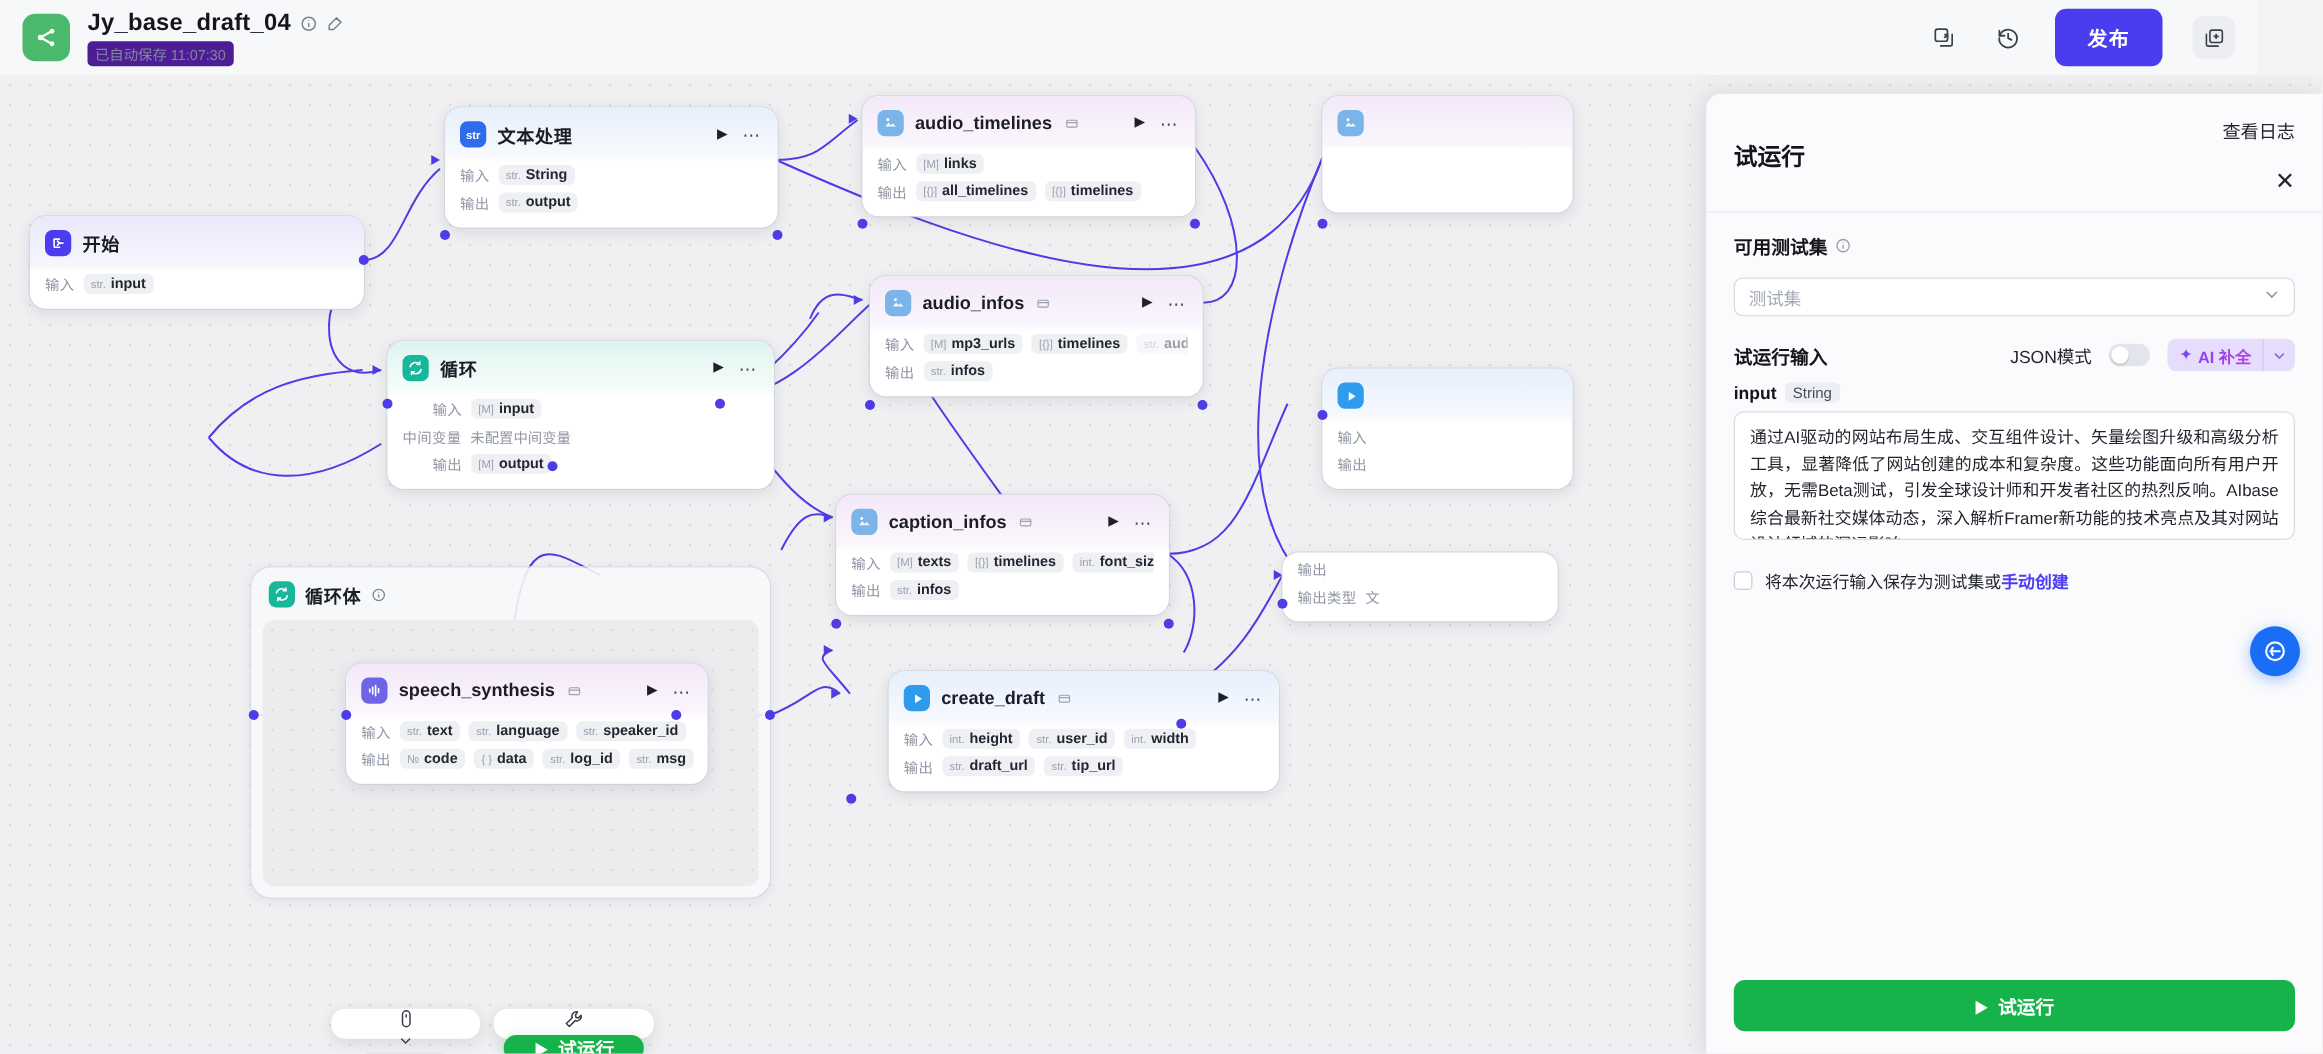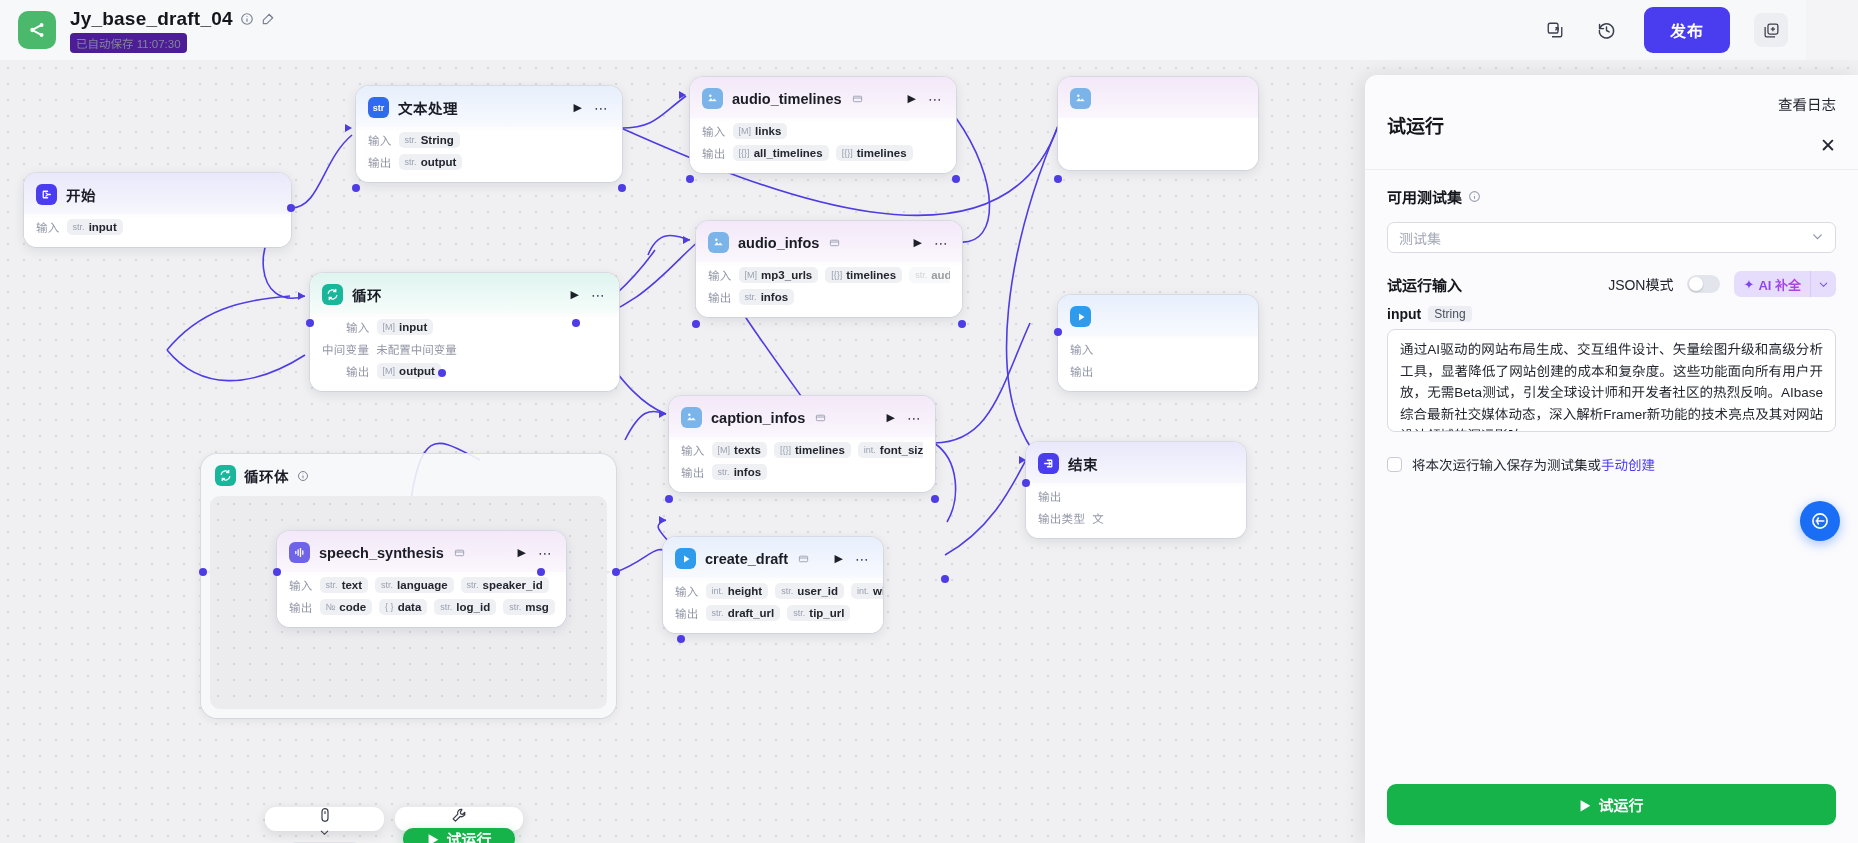--- a/index.html
+++ b/index.html
@@ -208,21 +208,21 @@
     border: 1px solid #d9dbe3; border-radius: 8px; background: #fff;
     padding: 9px 12px; font-size: 13.5px; line-height: 21.5px; color: #1f222b;
     height: 103px; overflow: hidden; text-align: justify;
   }
   .check-row { display: flex; align-items: center; gap: 10px; margin-top: 22px; }
   .checkbox {
     width: 15px; height: 15px; border: 1px solid #c8cbd5; border-radius: 4px;
     background: #fff; cursor: pointer; flex: none;
   }
   .check-txt { font-size: 13.5px; color: #23262f; }
-  .check-link { color: #4a3df0; cursor: pointer; }
+  .check-link { color: #4a3df0; cursor: pointer; font-weight: bold; }
   .panel-footer { padding: 14px 22px 18px 22px; }
   .panel-run-btn {
     width: 100%; height: 41px; background: #15b34a; color: #fff;
     border: none; border-radius: 9px; font-size: 15px; font-weight: bold;
     display: flex; align-items: center; justify-content: center; gap: 8px; cursor: pointer;
   }
 
   
   .chat-fab {
     position: absolute; right: 18px; bottom: 302px; width: 40px; height: 40px;
@@ -539,21 +539,21 @@
           <span class="pill">
             <span class="ty">str.</span>
             <span>infos</span>
           </span>
         </div>
       </div>
     </div>
     <div class="port" style="left:665px; top:435px;"></div>
     <div class="port" style="left:931px; top:435px;"></div>
 
-    <div class="node" style="left:663px; top:477px; width:220px;">
+    <div class="node" style="left:711px; top:477px; width:312px;">
       <div class="node-head tint-blue">
         <div class="node-icon" style="background:#2f9bed;">
           <svg width="12" height="12" viewBox="0 0 24 24" fill="#fff">
               <polygon points="8,5 19,12 8,19"></polygon>
             </svg>
         </div>
         <span class="node-title">create_draft</span>
         <span class="copy-mini">
           <svg width="11" height="11" viewBox="0 0 24 24" fill="none" stroke="currentColor" stroke-width="2">
               <rect x="3" y="7" width="18" height="12" rx="2"></rect>
@@ -751,30 +751,20 @@
           <span class="io-label">输入</span>
         </div>
         <div class="io-row">
           <span class="io-label">输出</span>
         </div>
       </div>
     </div>
     <div class="port" style="left:1054px; top:268px;"></div>
 
     <div class="node" style="left:1026px; top:382px; width:220px;">
-      <div class="node-head tint-purple">
-        <div class="node-icon" style="background:#4a3df0;">
-          <svg width="13" height="13" viewBox="0 0 24 24" fill="none" stroke="#fff" stroke-width="2.4" stroke-linecap="round" stroke-linejoin="round">
-              <path d="M10 6h7a1 1 0 0 1 1 1v10a1 1 0 0 1-1 1h-7"></path>
-              <polyline points="13,9 16,12 13,15"></polyline>
-              <line x1="5" y1="12" x2="16" y2="12"></line>
-            </svg>
-        </div>
-        <span class="node-title cn">结束</span>
-      </div>
       <div class="node-body tint-white">
         <div class="io-row">
           <span class="io-label">输出</span>
         </div>
         <div class="io-row">
           <span class="io-label">输出类型</span>
           <span class="plain-txt">文</span>
         </div>
       </div>
     </div>

